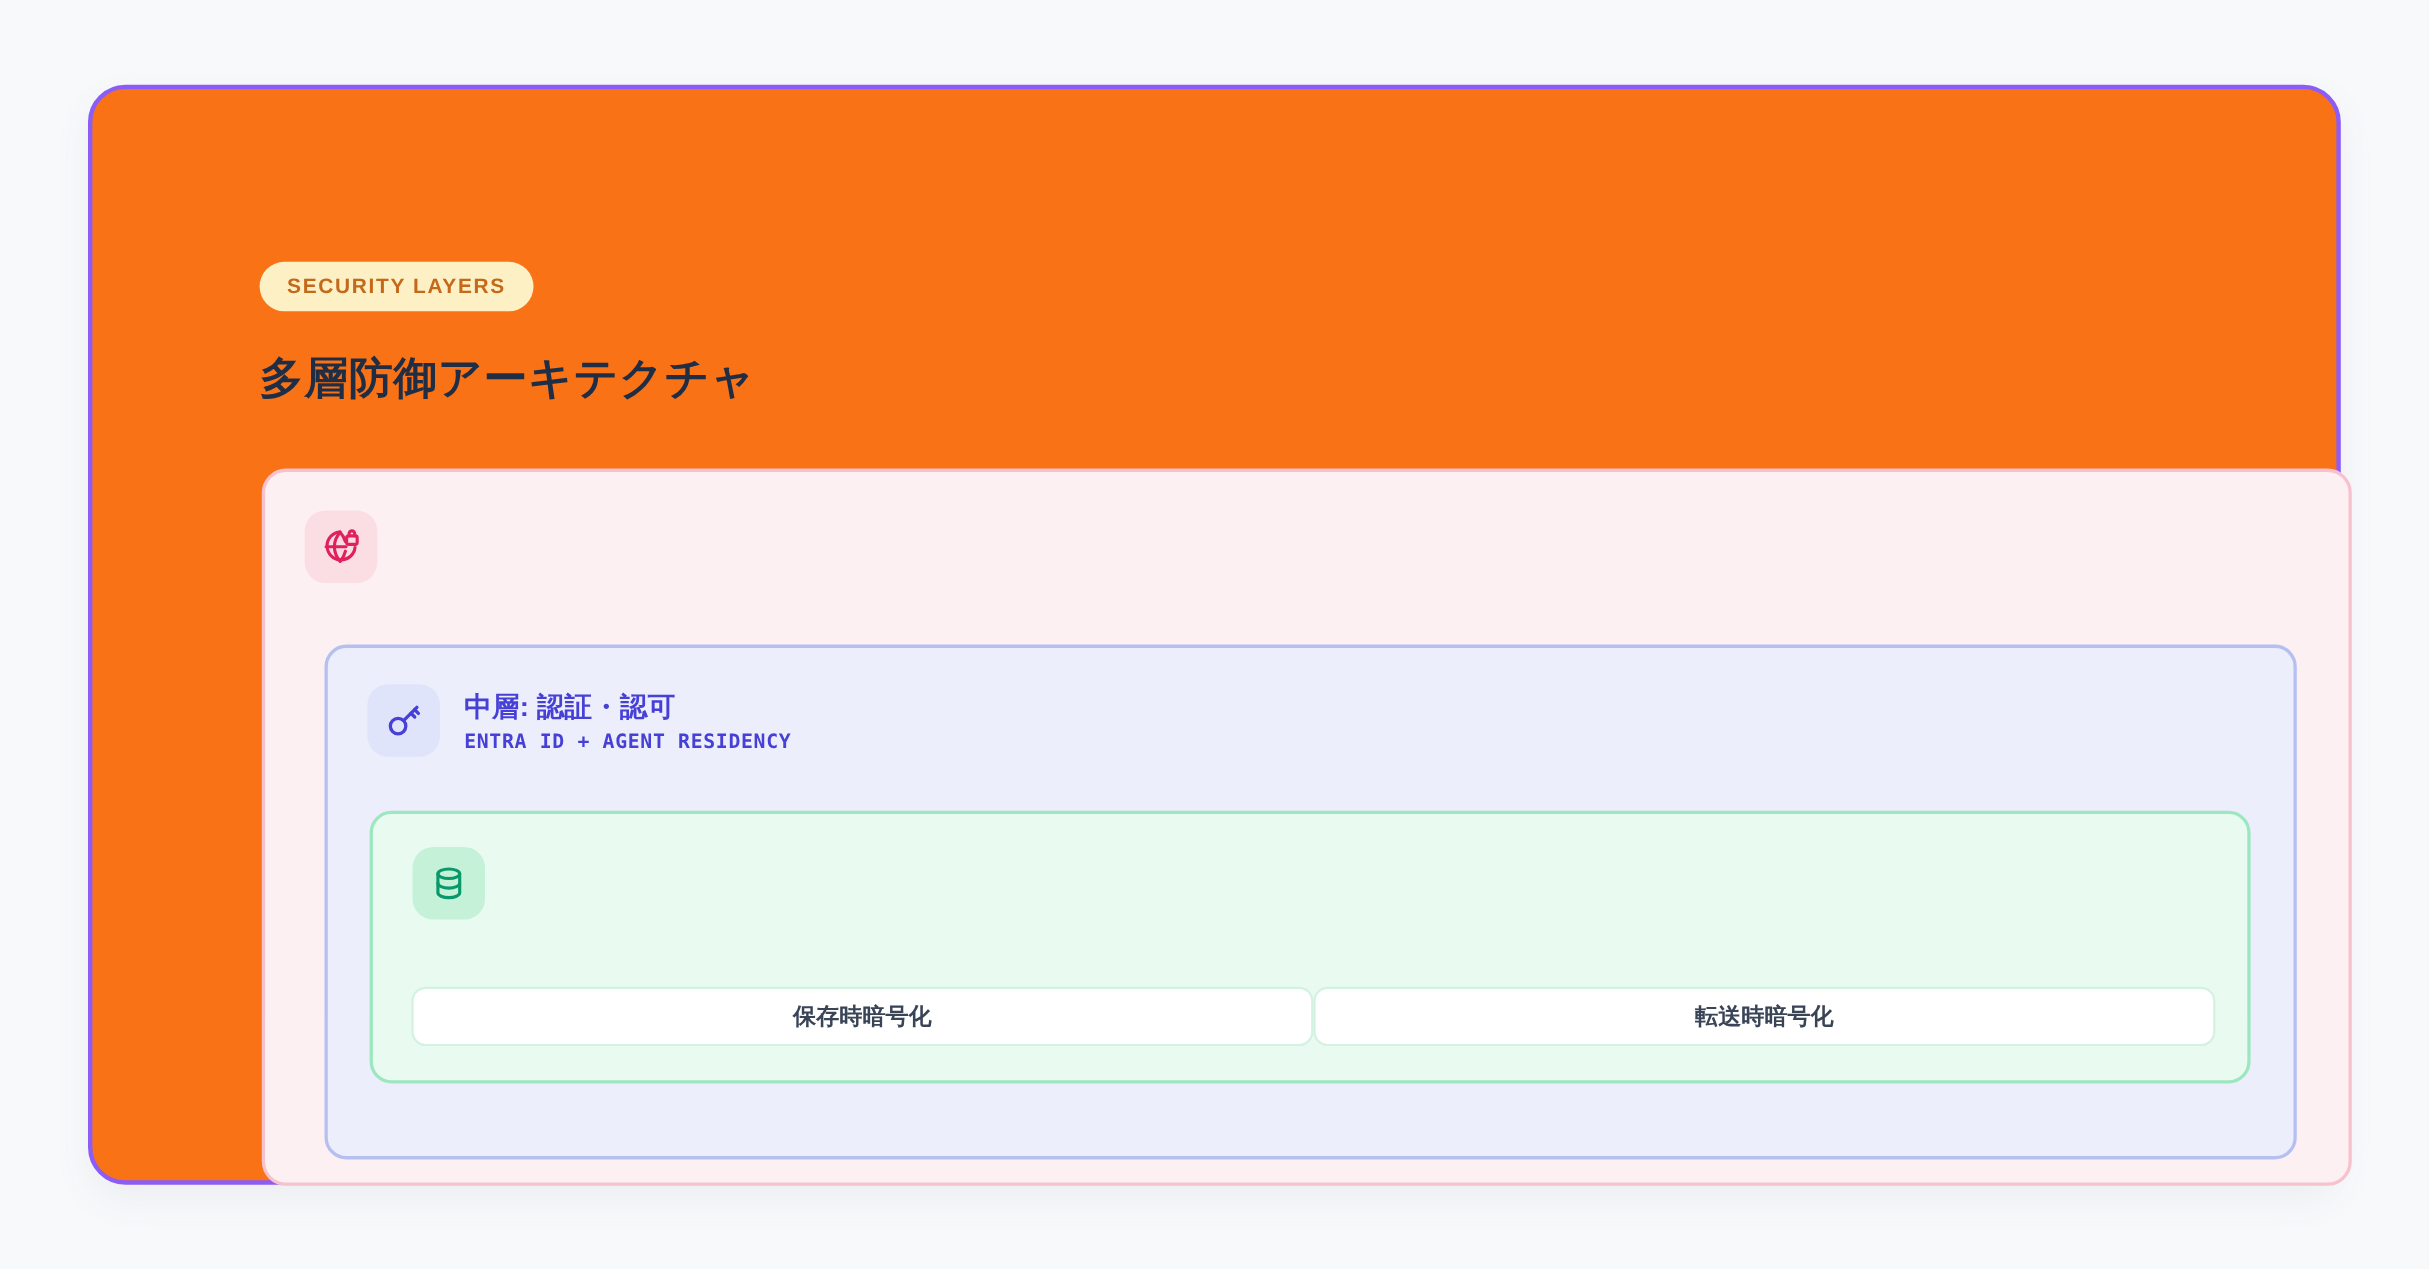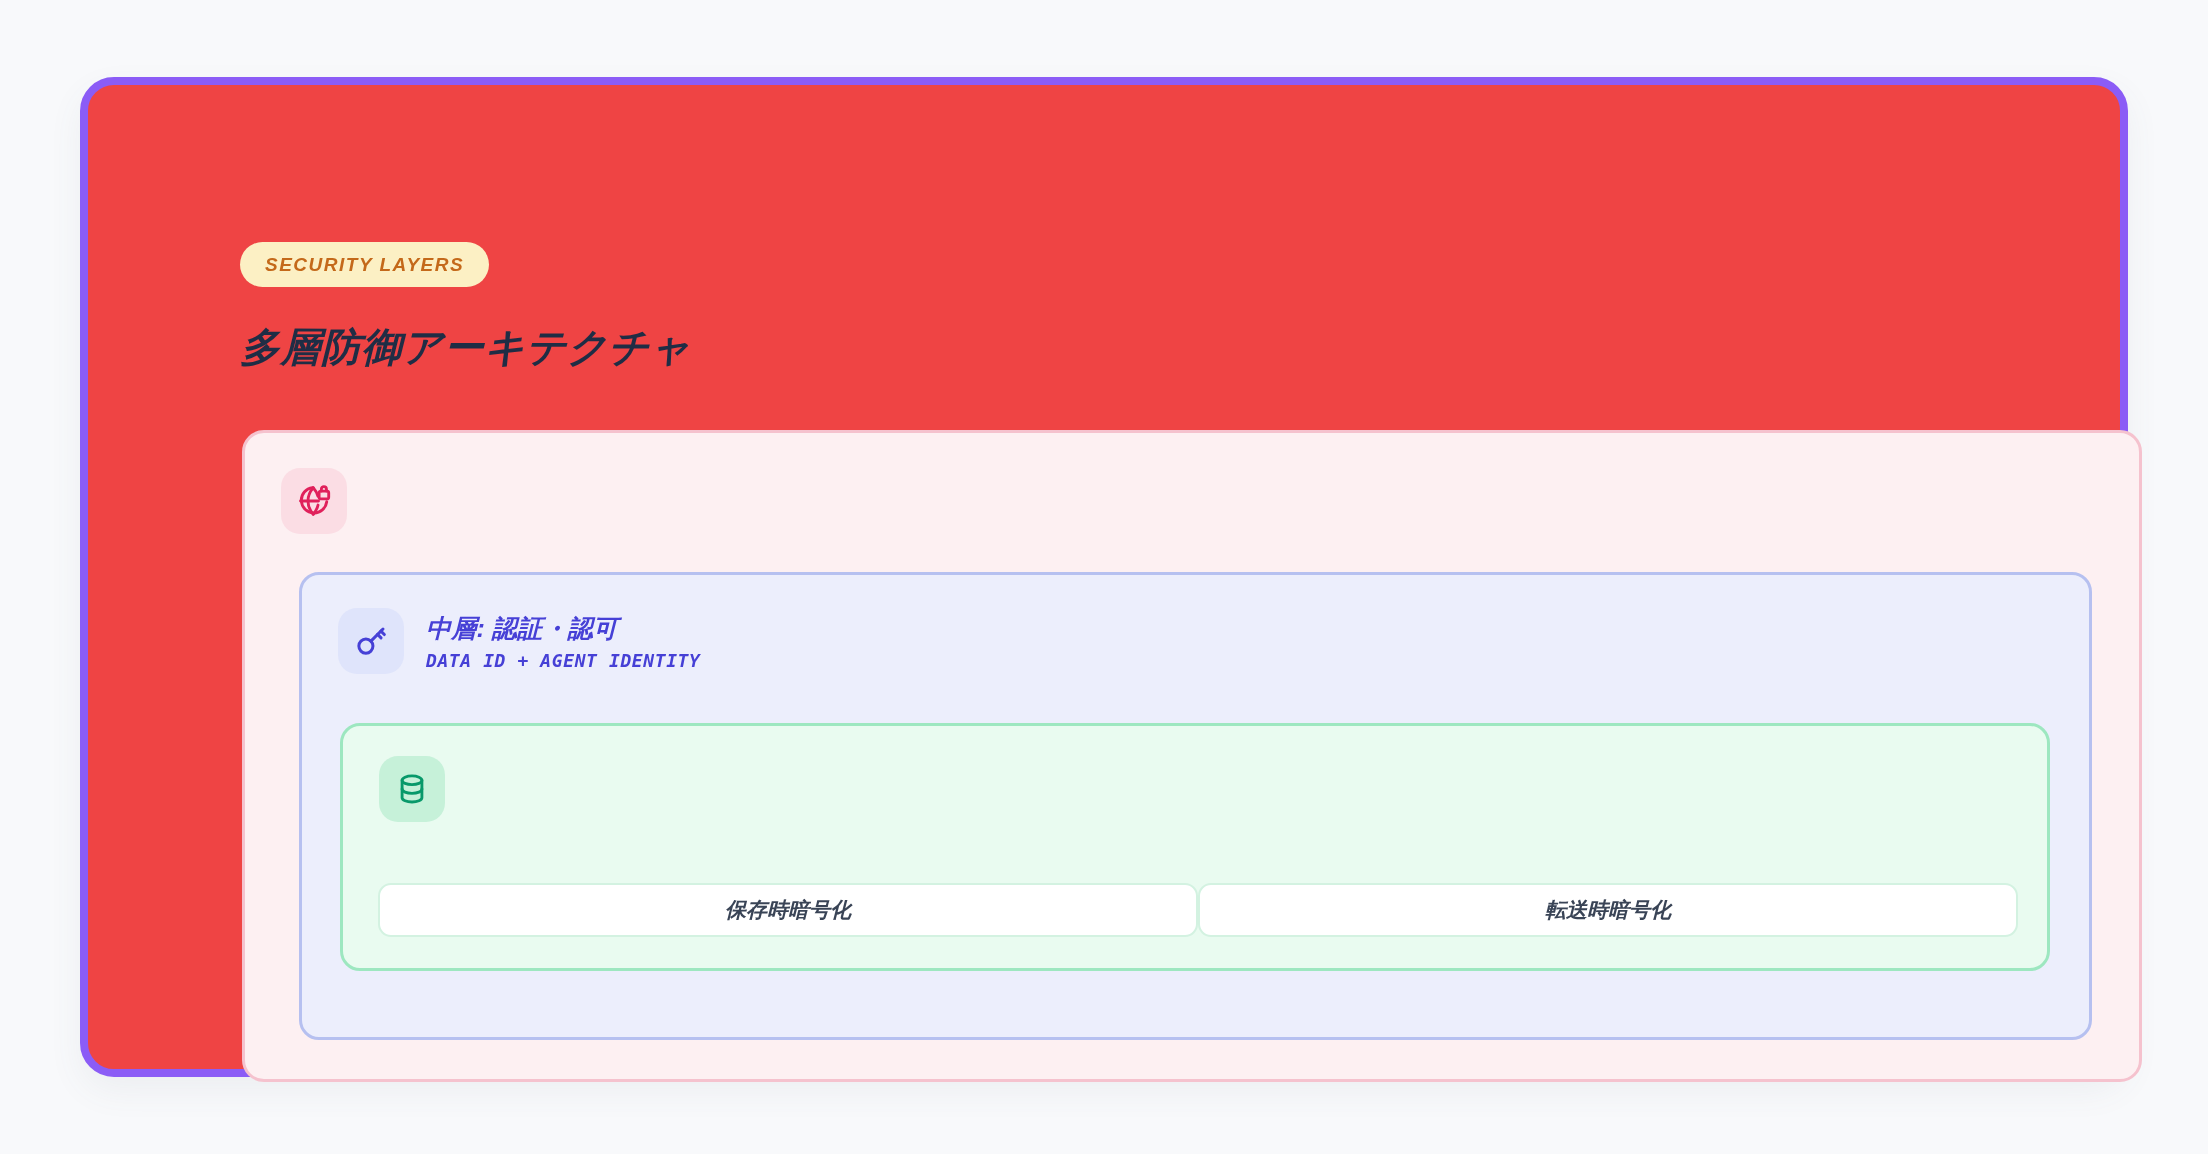--- a/index.html
+++ b/index.html
@@ -21,25 +21,24 @@
     overflow: hidden;
   }
 
   
   .card {
     position: absolute;
     left: 80px;
     top: 77px;
     width: 2048px;
     height: 1000px;
-    background: #ef4444;
-    border: 8px solid #8b5cf6;
+    background: #f97316;
+    border: 4px solid #8b5cf6;
     border-radius: 34px;
     box-shadow: 0 14px 34px rgba(90, 95, 120, 0.07);
-    font-style: italic;
   }
 
   
   .badge {
     position: absolute;
     left: 152px;
     top: 157px;
     height: 45px;
     padding: 0 25px;
     display: flex;
@@ -76,21 +75,21 @@
     left: 154px;
     top: 345px;
     width: 1900px;
     height: 652px;
     background: #fdf0f2;
     border: 3px solid #f5c2ce;
   }
 
   .layer-mid {
     left: 54px;
-    top: 139px;
+    top: 157px;
     width: 1793px;
     height: 468px;
     background: #eceefc;
     border: 3px solid #b6c0f0;
     border-radius: 20px;
   }
 
   .layer-inner {
     left: 38px;
     top: 148px;
@@ -212,21 +211,21 @@
               <svg width="36" height="36" viewBox="0 0 24 24" fill="none" stroke="#4640d6" stroke-width="2" stroke-linecap="round" stroke-linejoin="round">
                 <circle cx="8.6" cy="15.4" r="4.7"></circle>
                 <path d="M11.95 12.05 20 4"></path>
                 <path d="M16.4 7.6l2.3 2.3"></path>
                 <path d="M18.6 5.4l2.3 2.3"></path>
               </svg>
             </span>
           </div>
           <div class="layer-texts">
             <div class="layer-title c-blue">中層: 認証・認可</div>
-            <div class="layer-sub c-blue">DATA ID + AGENT IDENTITY</div>
+            <div class="layer-sub c-blue">ENTRA ID + AGENT RESIDENCY</div>
           </div>
         </div>
 
         <div class="layer layer-inner">
 
           <div class="layer-head lh-inner">
             <div class="icon-tile tile-grn">
               <span>
                 <svg width="36" height="36" viewBox="0 0 24 24" fill="none" stroke="#08996a" stroke-width="1.9" stroke-linecap="round" stroke-linejoin="round">
                   <ellipse cx="12" cy="6.2" rx="6.6" ry="2.9"></ellipse>

